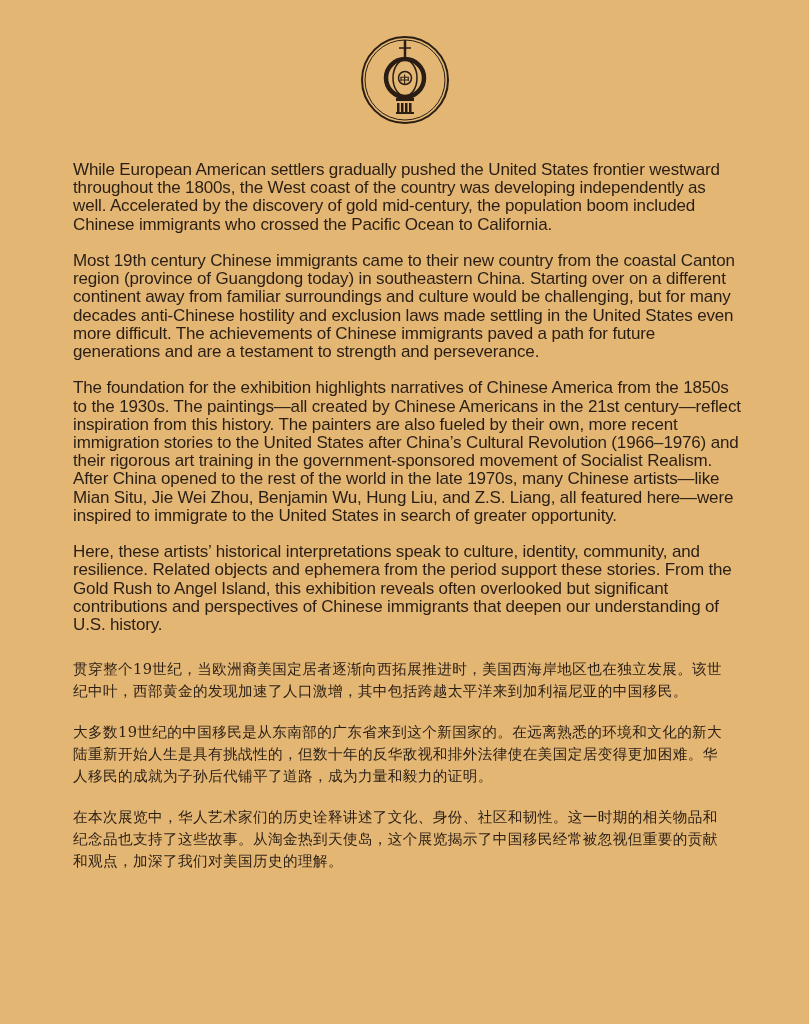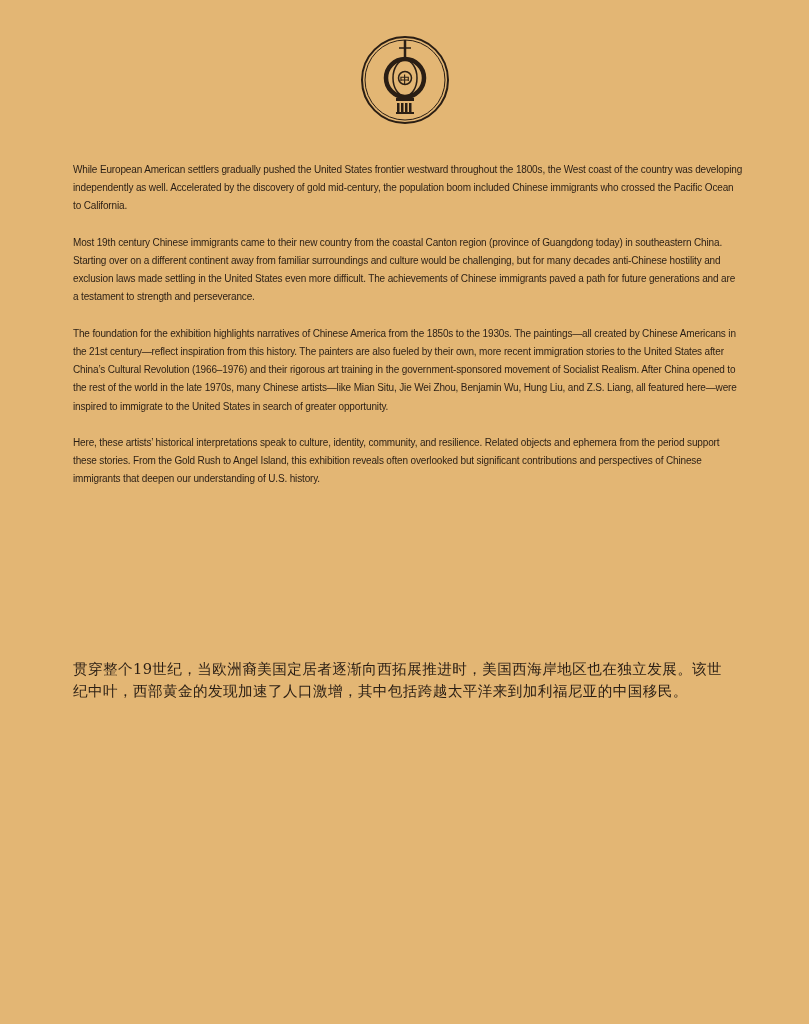--- a/index.html
+++ b/index.html
@@ -21,21 +21,21 @@
       width: 90px;
       height: 90px;
     }
     .logo svg { width: 90px; height: 90px; display: block; }
     .en {
       position: absolute;
       left: 73px;
       top: 161px;
       width: 670px;
       font-family: "Liberation Sans", sans-serif;
-      font-size: 10px;
+      font-size: 17px;
       line-height: 18.2px;
       letter-spacing: -0.15px;
     }
     .en p {
       margin: 0 0 18.2px 0;
     }
     .zh {
       position: absolute;
       left: 73px;
       top: 658px;
@@ -74,13 +74,15 @@
 
 <div class="en">
   <p>While European American settlers gradually pushed the United States frontier westward throughout the 1800s, the West coast of the country was developing independently as well. Accelerated by the discovery of gold mid-century, the population boom included Chinese immigrants who crossed the Pacific Ocean to California.</p>
   <p>Most 19th century Chinese immigrants came to their new country from the coastal Canton region (province of Guangdong today) in southeastern China. Starting over on a different continent away from familiar surroundings and culture would be challenging, but for many decades anti-Chinese hostility and exclusion laws made settling in the United States even more difficult. The achievements of Chinese immigrants paved a path for future generations and are a testament to strength and perseverance.</p>
   <p>The foundation for the exhibition highlights narratives of Chinese America from the 1850s to the 1930s. The paintings—all created by Chinese Americans in the 21st century—reflect inspiration from this history. The painters are also fueled by their own, more recent immigration stories to the United States after China’s Cultural Revolution (1966–1976) and their rigorous art training in the government-sponsored movement of Socialist Realism. After China opened to the rest of the world in the late 1970s, many Chinese artists—like Mian Situ, Jie Wei Zhou, Benjamin Wu, Hung Liu, and Z.S. Liang, all featured here—were inspired to immigrate to the United States in search of greater opportunity.</p>
   <p>Here, these artists’ historical interpretations speak to culture, identity, community, and resilience. Related objects and ephemera from the period support these stories. From the Gold Rush to Angel Island, this exhibition reveals often overlooked but significant contributions and perspectives of Chinese immigrants that deepen our understanding of U.S. history.</p>
 </div>
 
 <div class="zh">
   <p>贯穿整个19世纪，当欧洲裔美国定居者逐渐向西拓展推进时，美国西海岸地区也在独立发展。该世纪中叶，西部黄金的发现加速了人口激增，其中包括跨越太平洋来到加利福尼亚的中国移民。</p>
+  <p>大多数19世纪的中国移民是从东南部的广东省来到这个新国家的。在远离熟悉的环境和文化的新大陆重新开始人生是具有挑战性的，但数十年的反华敌视和排外法律使在美国定居变得更加困难。华人移民的成就为子孙后代铺平了道路，成为力量和毅力的证明。</p>
+  <p>在本次展览中，华人艺术家们的历史诠释讲述了文化、身份、社区和韧性。这一时期的相关物品和纪念品也支持了这些故事。从淘金热到天使岛，这个展览揭示了中国移民经常被忽视但重要的贡献和观点，加深了我们对美国历史的理解。</p>
 </div>
 
 </body></html>

